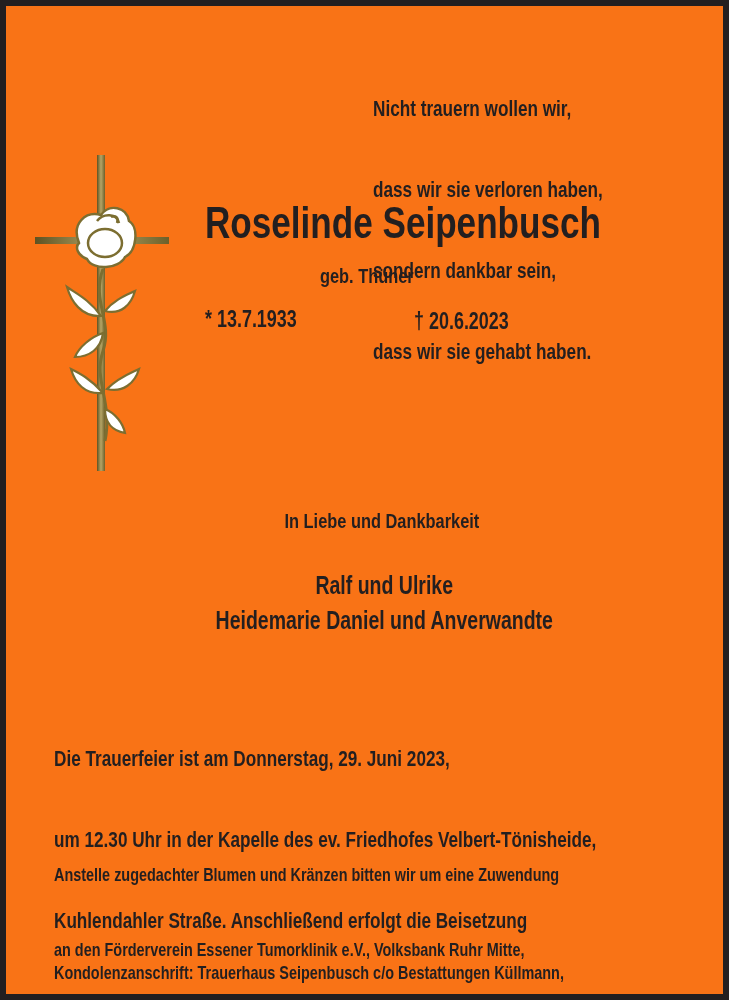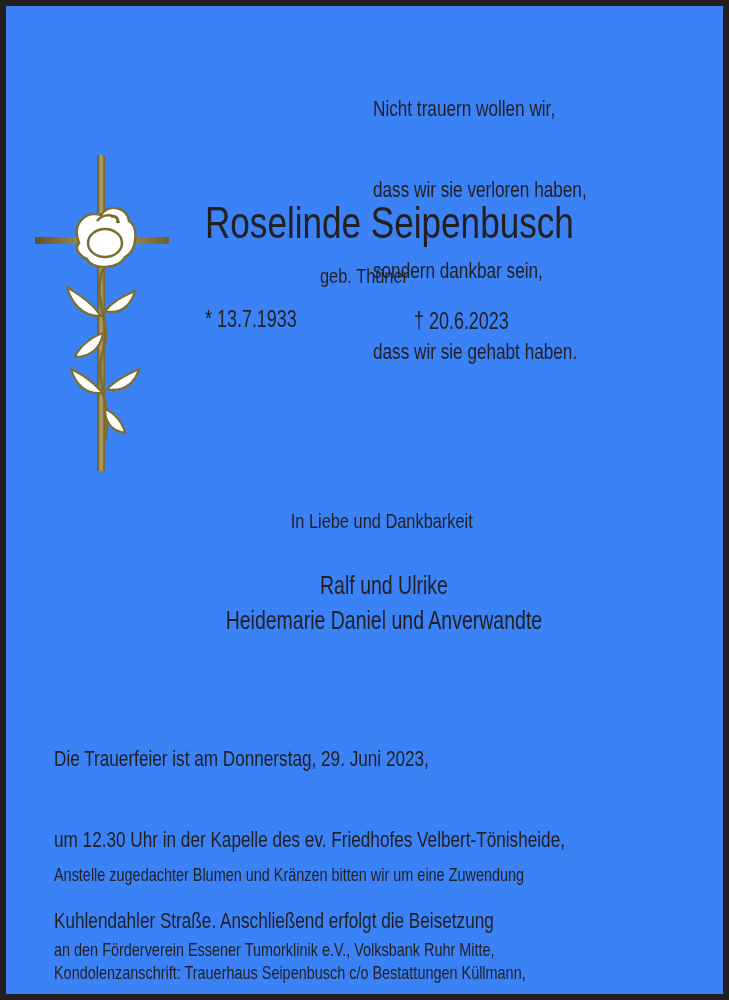--- a/index.html
+++ b/index.html
@@ -1,19 +1,19 @@
 <!DOCTYPE html>
 <html><head>
 <meta charset="utf-8">
 <style>
   html, body { margin: 0; padding: 0; background: #ffffff; }
   body { width: 729px; height: 1000px; position: relative; overflow: hidden; }
   .frame {
     position: absolute; left: 0; top: 0; width: 729px; height: 1000px;
-    box-sizing: border-box; border: 6px solid #231f20; background: #3b82f6;
+    box-sizing: border-box; border: 6px solid #231f20; background: #f97316; font-weight: bold;
   }
   .txt {
     position: absolute; color: #231f20;
     font-family: "Liberation Sans", sans-serif;
     transform-origin: left top;
     white-space: pre;
   }
   .cond { transform: scaleX(0.78); }
   .poem { left: 367px; top: 35px; font-size: 22px; line-height: 27px; }
   .name { left: 199px; top: 192px; font-size: 45px; line-height: 50px; }

